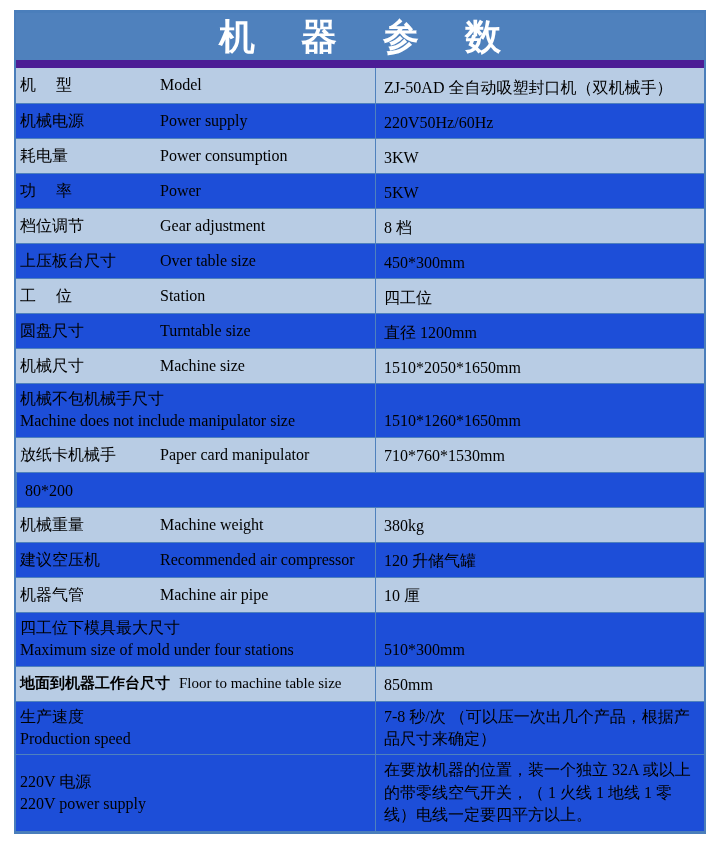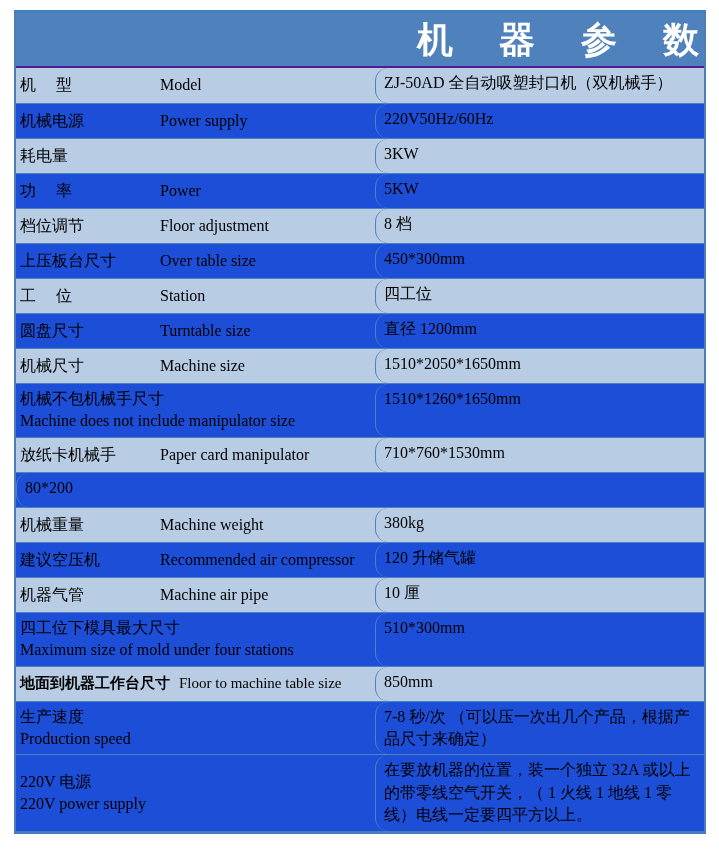--- a/index.html
+++ b/index.html
@@ -18,22 +18,22 @@
     color:var(--body-text);
   }
   .sheet{
     position:absolute;left:14px;top:10px;width:692px;
     border:2px solid var(--border);
     border-top-width:3px;border-bottom-width:3px;
     background:#ffffff;
   }
   .table-header{
     height:55px;background:var(--header-bg);
-    border-bottom:2px solid #4c1d95;
-    display:flex;align-items:center;justify-content:flex-end;
+    border-bottom:8px solid #4c1d95;
+    display:flex;align-items:center;justify-content:center;
   }
   .table-title{
     color:var(--header-text);font-size:36px;font-weight:bold;
     letter-spacing:5px;white-space:nowrap;line-height:1;
     padding-left:5px;
   }
   .rows{width:100%;}
   .row{
     display:flex;align-items:stretch;min-height:35px;
     border-top:1px solid var(--grid);
@@ -43,21 +43,21 @@
   .row.band{background:var(--band-bg);}
   .row.plain{background:#1d4ed8;}
   .left-cell{
     width:359px;flex:none;
     padding:4px 6px 4px 4px;
     display:flex;align-items:center;
   }
   .val-cell{
     flex:1;border-left:1px solid var(--grid);
     padding:4px 10px 4px 8px;
-    display:flex;align-items:flex-start;border-radius:13px;
+    display:flex;align-items:flex-end;
   }
   .val-cell .val{display:block;}
   
   .row.cols .cn{flex:none;width:140px;white-space:nowrap;}
   .row.cols .en{flex:none;white-space:nowrap;}
   
   .row.stack .left-cell{flex-direction:column;align-items:flex-end;justify-content:center;}
   .row.stack .cn,.row.stack .en{display:block;width:100%;}
   
   .row.flow .left-cell{font-size:15px;}
@@ -88,40 +88,41 @@
       <span class="en">Power supply</span>
     </div>
     <div class="val-cell">
       <span class="val">220V50Hz/60Hz</span>
     </div>
   </div>
 
   <div class="row band cols">
     <div class="left-cell">
       <span class="cn">耗电量</span>
+      <span class="en">Power consumption</span>
     </div>
     <div class="val-cell">
       <span class="val">3KW</span>
     </div>
   </div>
 
   <div class="row plain cols">
     <div class="left-cell">
       <span class="cn">功　 率</span>
       <span class="en">Power</span>
     </div>
     <div class="val-cell">
       <span class="val">5KW</span>
     </div>
   </div>
 
   <div class="row band cols">
     <div class="left-cell">
       <span class="cn">档位调节</span>
-      <span class="en">Floor adjustment</span>
+      <span class="en">Gear adjustment</span>
     </div>
     <div class="val-cell">
       <span class="val">8 档</span>
     </div>
   </div>
 
   <div class="row plain cols">
     <div class="left-cell">
       <span class="cn">上压板台尺寸</span>
       <span class="en">Over table size</span>

